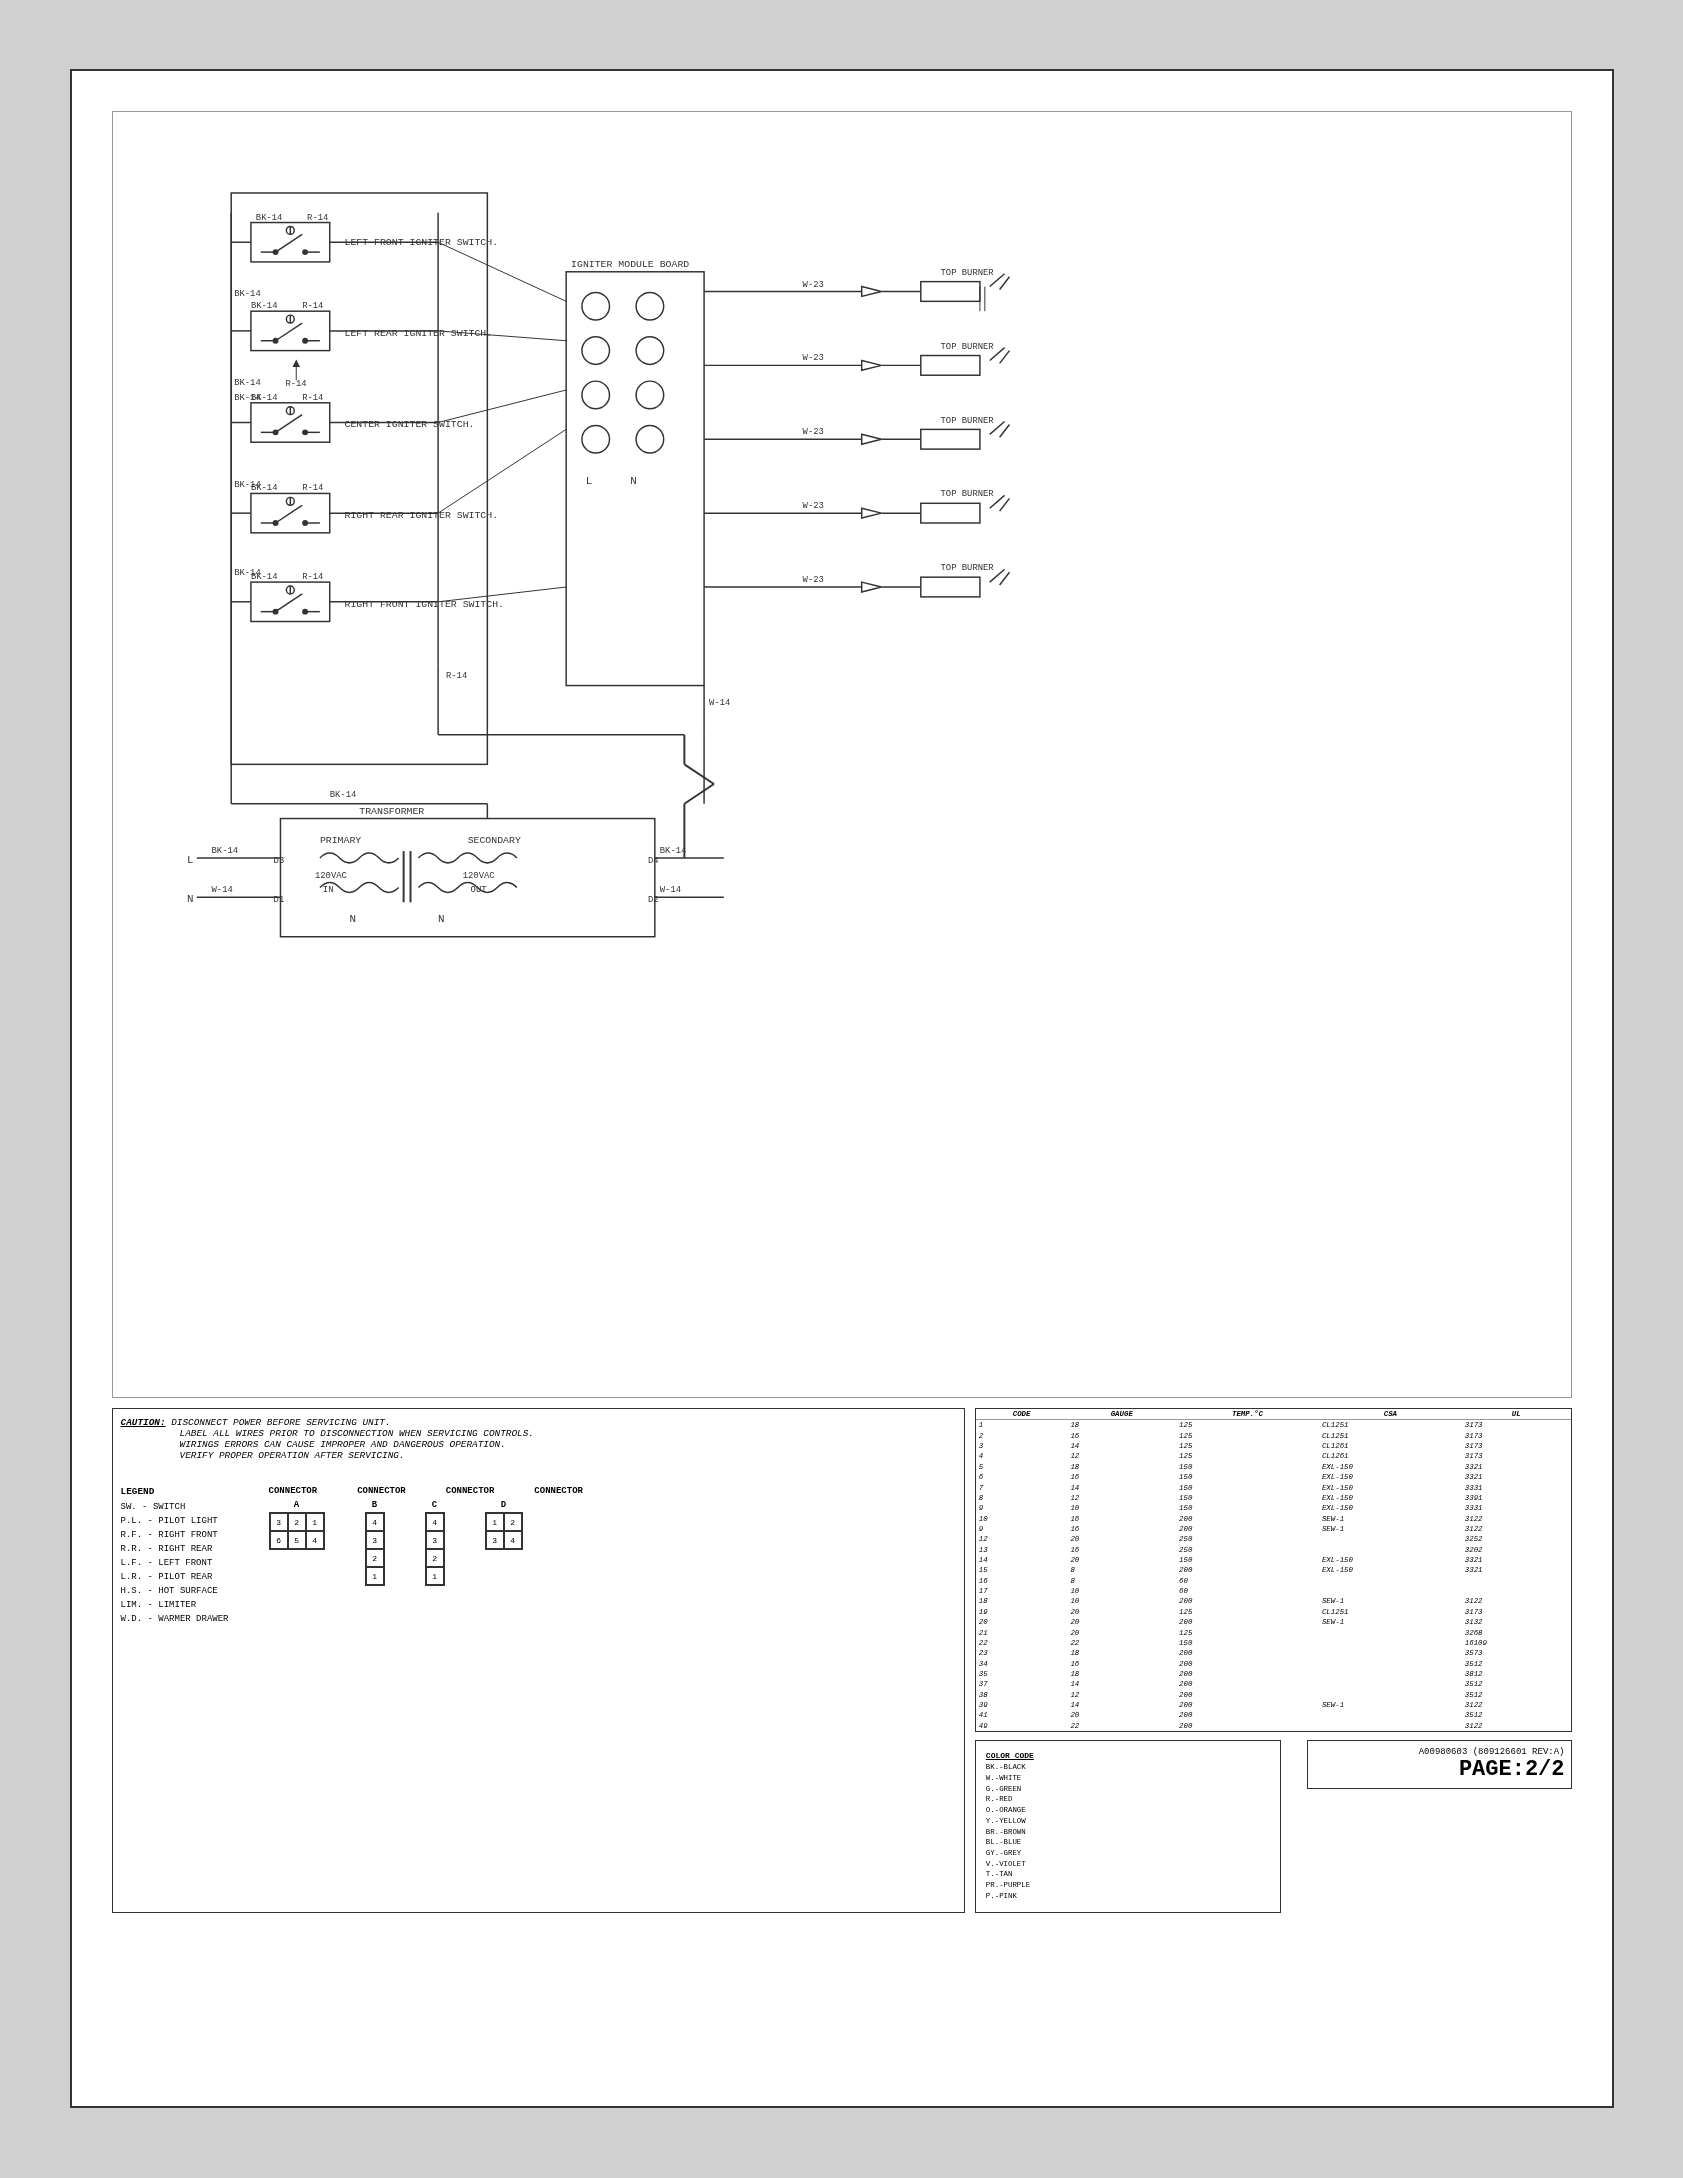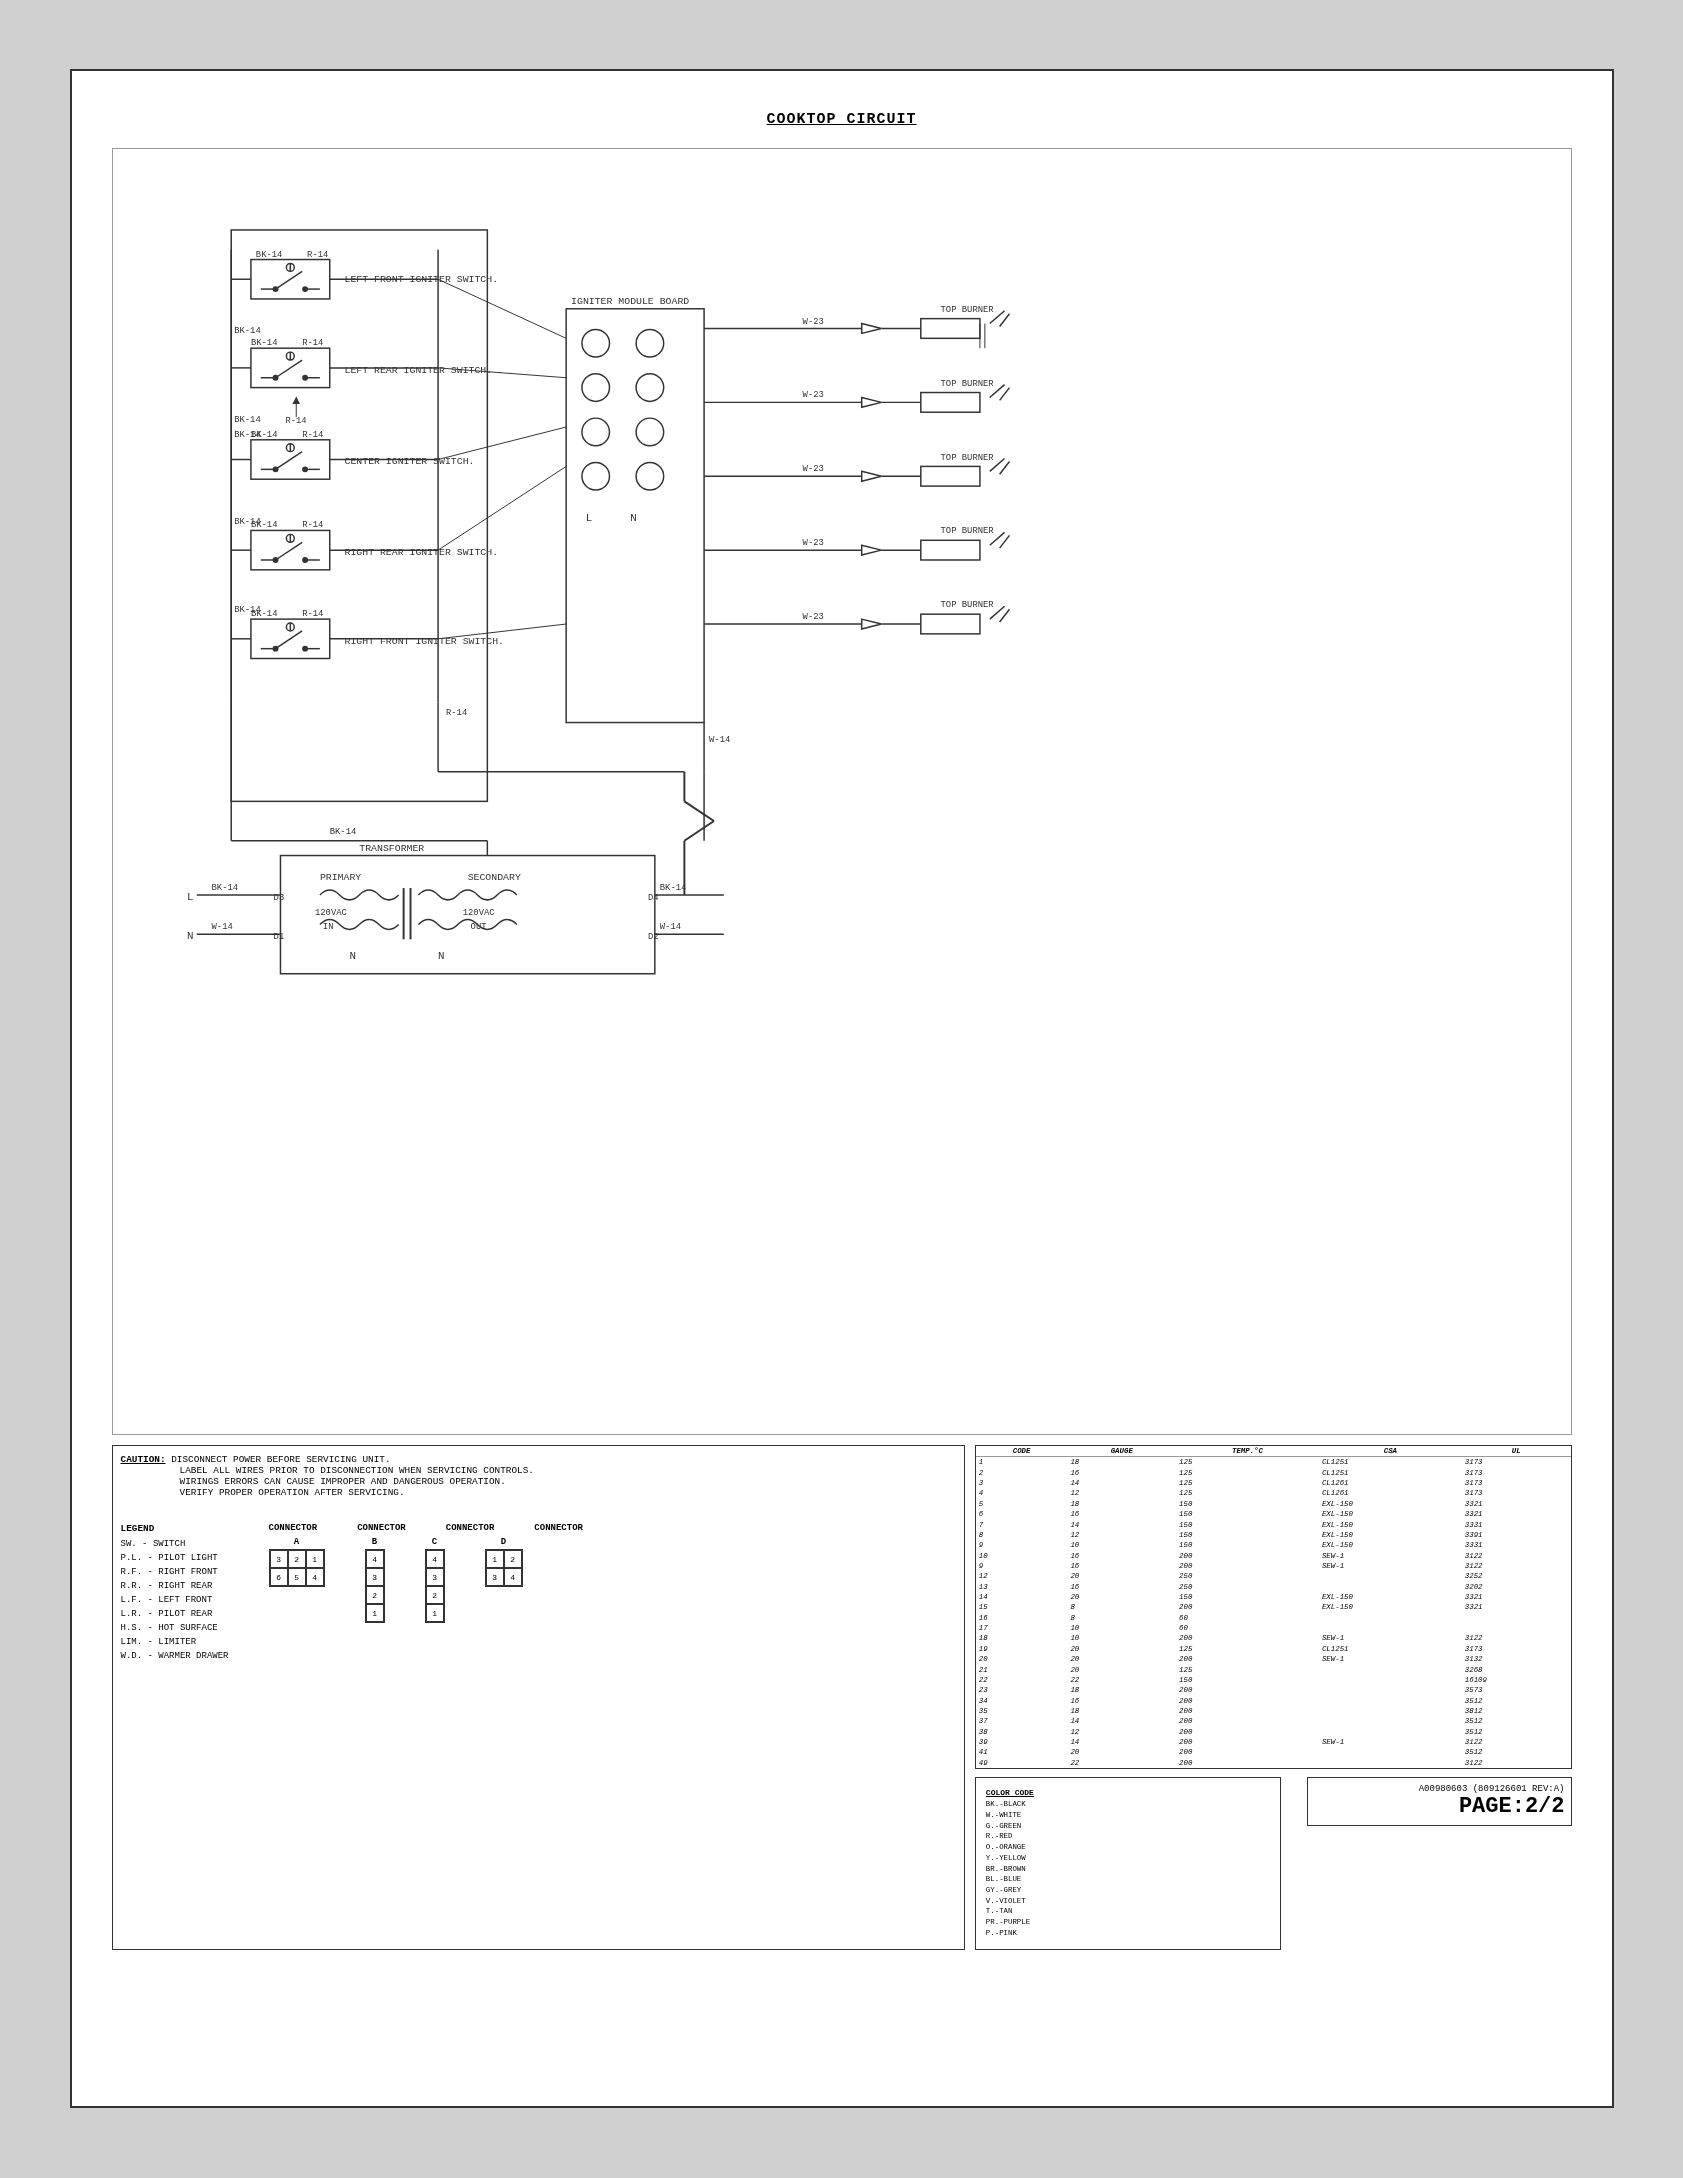--- a/index.html
+++ b/index.html
@@ -44,20 +44,21 @@
       gap: 10px;
     }
     .caution-legend-box {
       flex: 1.4;
       border: 1px solid #333;
       padding: 8px;
       font-size: 9.4px;
     }
     .caution-text {
       margin-bottom: 8px;
+      font-style: italic;
     }
     .caution-text .caution-label {
       font-weight: bold;
       text-decoration: underline;
     }
     .legend-title {
       font-weight: bold;
       margin-bottom: 4px;
     }
     .legend-items {
@@ -124,21 +125,20 @@
     }
     .part-number-box .page-num {
       font-size: 22px;
       font-weight: bold;
     }
   </style>
 </head>
 <body>
 
 <div class="page">
-  <div class="title">COOKTOP CIRCUIT</div>
 
   <div class="diagram-area">
     <svg class="main-diagram" viewBox="0 0 1480 1300" xmlns="http://www.w3.org/2000/svg" font-family="Courier New, monospace" font-size="11">
 
       <rect x="120" y="80" width="260" height="580" fill="none" stroke="#333" stroke-width="1.5"></rect>
 
       <g transform="translate(140, 110)">
         <rect x="0" y="0" width="80" height="40" fill="none" stroke="#333" stroke-width="1.5"></rect>
 
         <line x1="10" y1="30" x2="25" y2="30" stroke="#333" stroke-width="1.5"></line>

